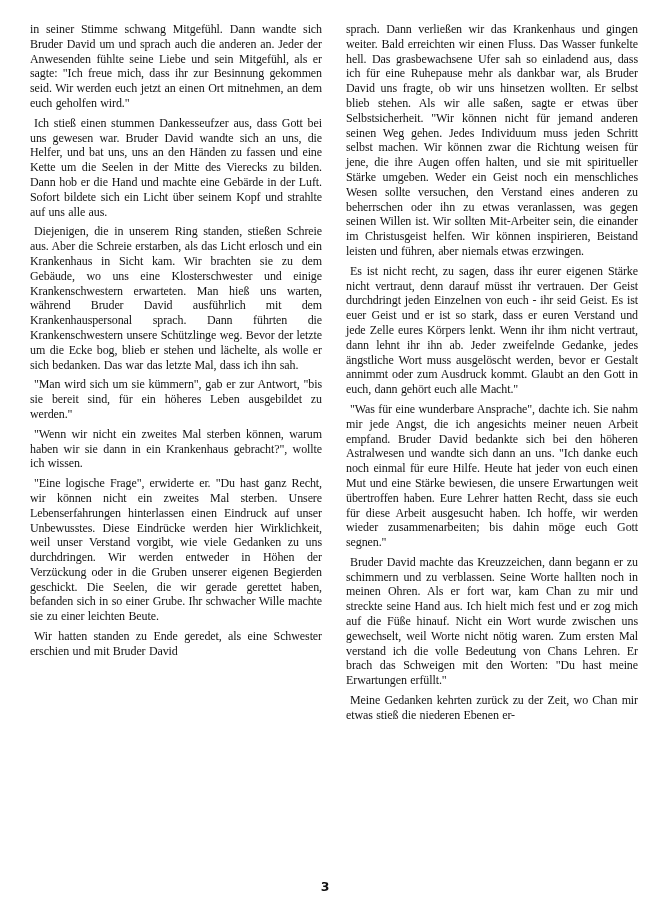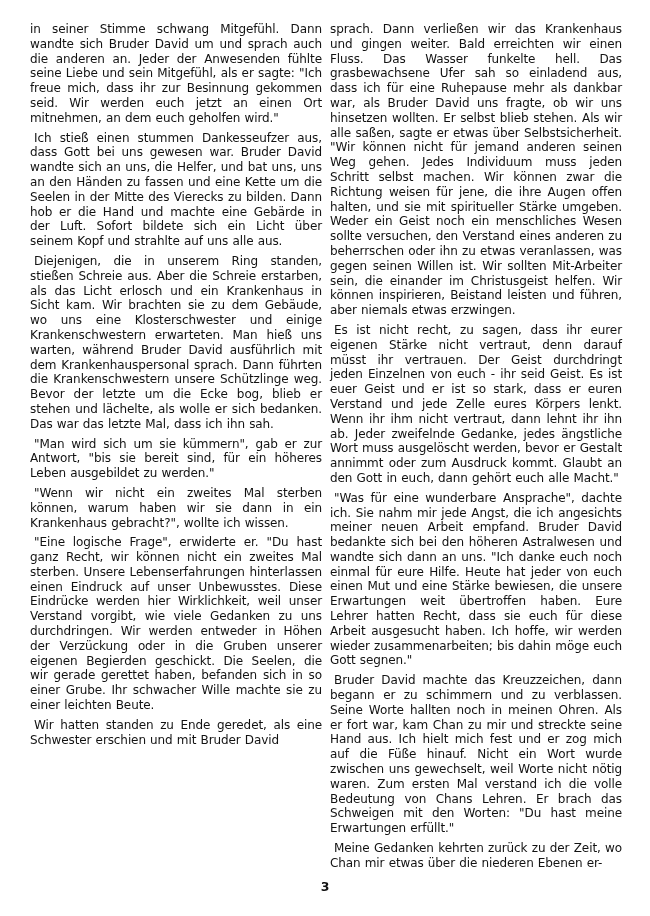--- a/index.html
+++ b/index.html
@@ -17,21 +17,22 @@
     font-family: "DejaVu Sans", "Liberation Sans", sans-serif;
     box-sizing: border-box;
     overflow: hidden;
   }
   .columns {
     position: absolute;
     top: 22px;
     left: 30px;
     right: 28px;
     display: flex;
-    gap: 8px;
+    gap: 24px;
+    font-family: Liberation Serif, serif;
   }
   .column {
     width: 292px;
     flex: 0 0 292px;
   }
   .para {
     margin: 0 0 5px 0;
     font-size: 12px;
     line-height: 14.8px;
     text-align: justify;
@@ -65,17 +66,17 @@
         <p class="para">"Man wird sich um sie kümmern", gab er zur Antwort, "bis sie bereit sind, für ein höheres Leben ausgebildet zu werden."</p>
         <p class="para">"Wenn wir nicht ein zweites Mal sterben können, warum haben wir sie dann in ein Krankenhaus gebracht?", wollte ich wissen.</p>
         <p class="para">"Eine logische Frage", erwiderte er. "Du hast ganz Recht, wir können nicht ein zweites Mal sterben. Unsere Lebenserfahrungen hinterlassen einen Eindruck auf unser Unbewusstes. Diese Eindrücke werden hier Wirklichkeit, weil unser Verstand vorgibt, wie viele Gedanken zu uns durchdringen. Wir werden entweder in Höhen der Verzückung oder in die Gruben unserer eigenen Begierden geschickt. Die Seelen, die wir gerade gerettet haben, befanden sich in so einer Grube. Ihr schwacher Wille machte sie zu einer leichten Beute.</p>
         <p class="para">Wir hatten standen zu Ende geredet, als eine Schwester erschien und mit Bruder David</p>
       </div>
     <div class="column">
         <p class="para">sprach. Dann verließen wir das Krankenhaus und gingen weiter. Bald erreichten wir einen Fluss. Das Wasser funkelte hell. Das grasbewachsene Ufer sah so einladend aus, dass ich für eine Ruhepause mehr als dankbar war, als Bruder David uns fragte, ob wir uns hinsetzen wollten. Er selbst blieb stehen. Als wir alle saßen, sagte er etwas über Selbstsicherheit. "Wir können nicht für jemand anderen seinen Weg gehen. Jedes Individuum muss jeden Schritt selbst machen. Wir können zwar die Richtung weisen für jene, die ihre Augen offen halten, und sie mit spiritueller Stärke umgeben. Weder ein Geist noch ein menschliches Wesen sollte versuchen, den Verstand eines anderen zu beherrschen oder ihn zu etwas veranlassen, was gegen seinen Willen ist. Wir sollten Mit-Arbeiter sein, die einander im Christusgeist helfen. Wir können inspirieren, Beistand leisten und führen, aber niemals etwas erzwingen.</p>
         <p class="para">Es ist nicht recht, zu sagen, dass ihr eurer eigenen Stärke nicht vertraut, denn darauf müsst ihr vertrauen. Der Geist durchdringt jeden Einzelnen von euch - ihr seid Geist. Es ist euer Geist und er ist so stark, dass er euren Verstand und jede Zelle eures Körpers lenkt. Wenn ihr ihm nicht vertraut, dann lehnt ihr ihn ab. Jeder zweifelnde Gedanke, jedes ängstliche Wort muss ausgelöscht werden, bevor er Gestalt annimmt oder zum Ausdruck kommt. Glaubt an den Gott in euch, dann gehört euch alle Macht."</p>
         <p class="para">"Was für eine wunderbare Ansprache", dachte ich. Sie nahm mir jede Angst, die ich angesichts meiner neuen Arbeit empfand. Bruder David bedankte sich bei den höheren Astralwesen und wandte sich dann an uns. "Ich danke euch noch einmal für eure Hilfe. Heute hat jeder von euch einen Mut und eine Stärke bewiesen, die unsere Erwartungen weit übertroffen haben. Eure Lehrer hatten Recht, dass sie euch für diese Arbeit ausgesucht haben. Ich hoffe, wir werden wieder zusammenarbeiten; bis dahin möge euch Gott segnen."</p>
         <p class="para">Bruder David machte das Kreuzzeichen, dann begann er zu schimmern und zu verblassen. Seine Worte hallten noch in meinen Ohren. Als er fort war, kam Chan zu mir und streckte seine Hand aus. Ich hielt mich fest und er zog mich auf die Füße hinauf. Nicht ein Wort wurde zwischen uns gewechselt, weil Worte nicht nötig waren. Zum ersten Mal verstand ich die volle Bedeutung von Chans Lehren. Er brach das Schweigen mit den Worten: "Du hast meine Erwartungen erfüllt."</p>
-        <p class="para">Meine Gedanken kehrten zurück zu der Zeit, wo Chan mir etwas über die niederen Ebenen er-</p>
+        <p class="para">Meine Gedanken kehrten zurück zu der Zeit, wo Chan mir etwas stieß die niederen Ebenen er-</p>
       </div>
   </div>
   <div class="page-number">3</div>
 </div>
 
 </body></html>

